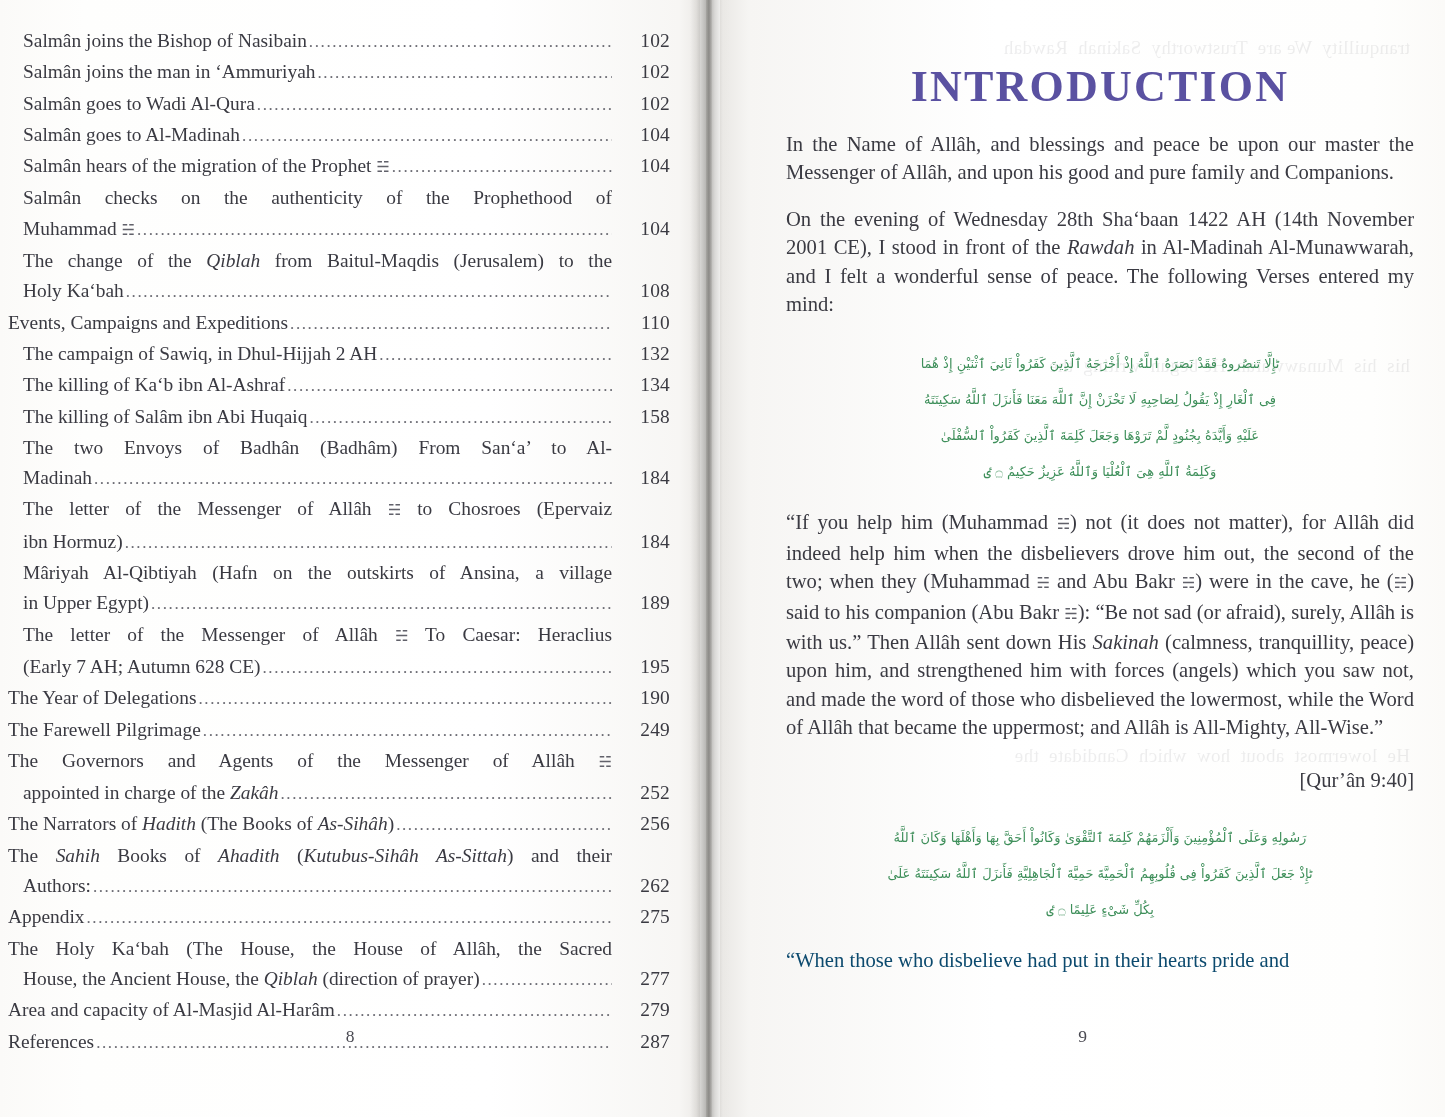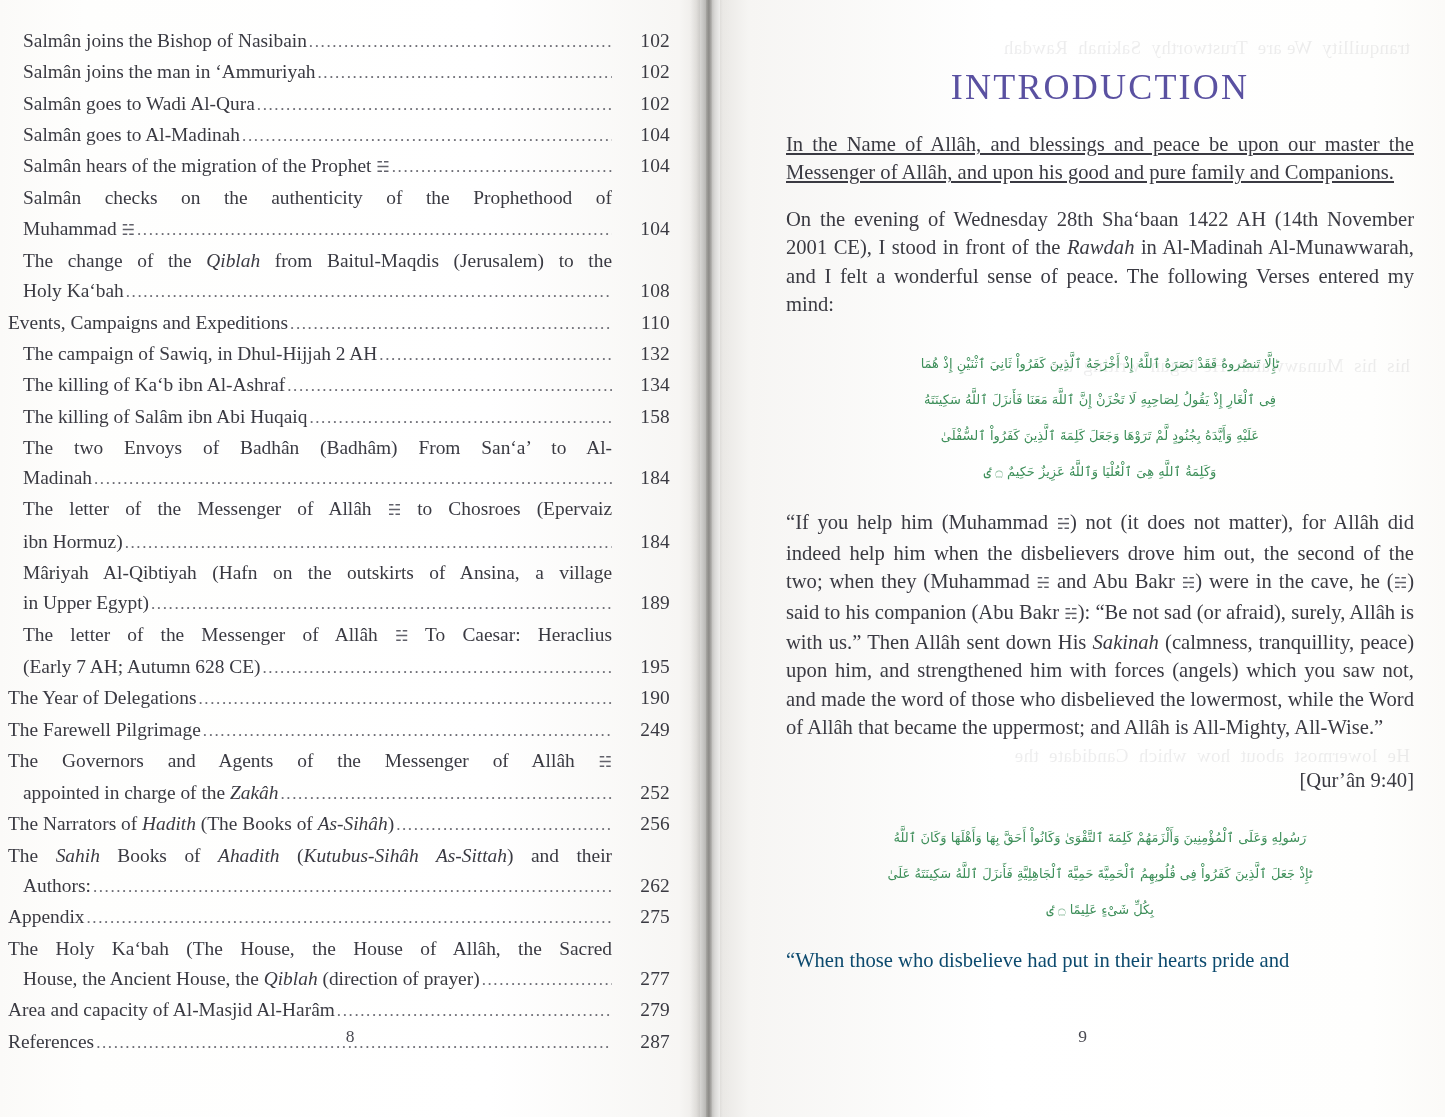--- a/index.html
+++ b/index.html
@@ -61,24 +61,24 @@
   .sym{font-size:15px;color:#61616a;letter-spacing:0;}
 
   .folio{position:absolute;font-size:17.5px;color:#4a4a52;}
   .folio-left{left:0;width:700px;text-align:center;top:1026px;}
   .folio-right{left:720px;width:725px;text-align:center;top:1026px;}
 
   
   .rp{position:absolute;left:786px;top:0;width:628px;}
   .introhead{margin-top:62px;text-align:center;color:#5a51a1;
     font-family:"Liberation Serif","DejaVu Serif",serif;
-    font-weight:normal;font-size:36px;letter-spacing:2.2px;line-height:50px;}
+    font-weight:bold;font-size:44px;letter-spacing:2.2px;line-height:50px;}
   .para{margin-top:18px;color:#3a3a42;font-size:20.6px;line-height:28.4px;
     text-align:justify;text-align-last:left;}
-  .para.first{text-decoration:underline;}
+  .para.first{}
   .ayah{margin-top:28px;color:#3e8f5a;direction:rtl;text-align:center;
     font-family:"DejaVu Sans","Liberation Sans",sans-serif;
     font-size:13px;line-height:36px;letter-spacing:0;}
   .ayah div{white-space:nowrap;}
   .ayah .last{text-align:center;}
   .cite{margin-top:27px;text-align:right;color:#3a3a42;font-size:20.6px;}
   .tail{margin-top:18px;color:#0c4a6e;font-size:20.6px;line-height:28.4px;}
 </style>
 </head>
 <body>

